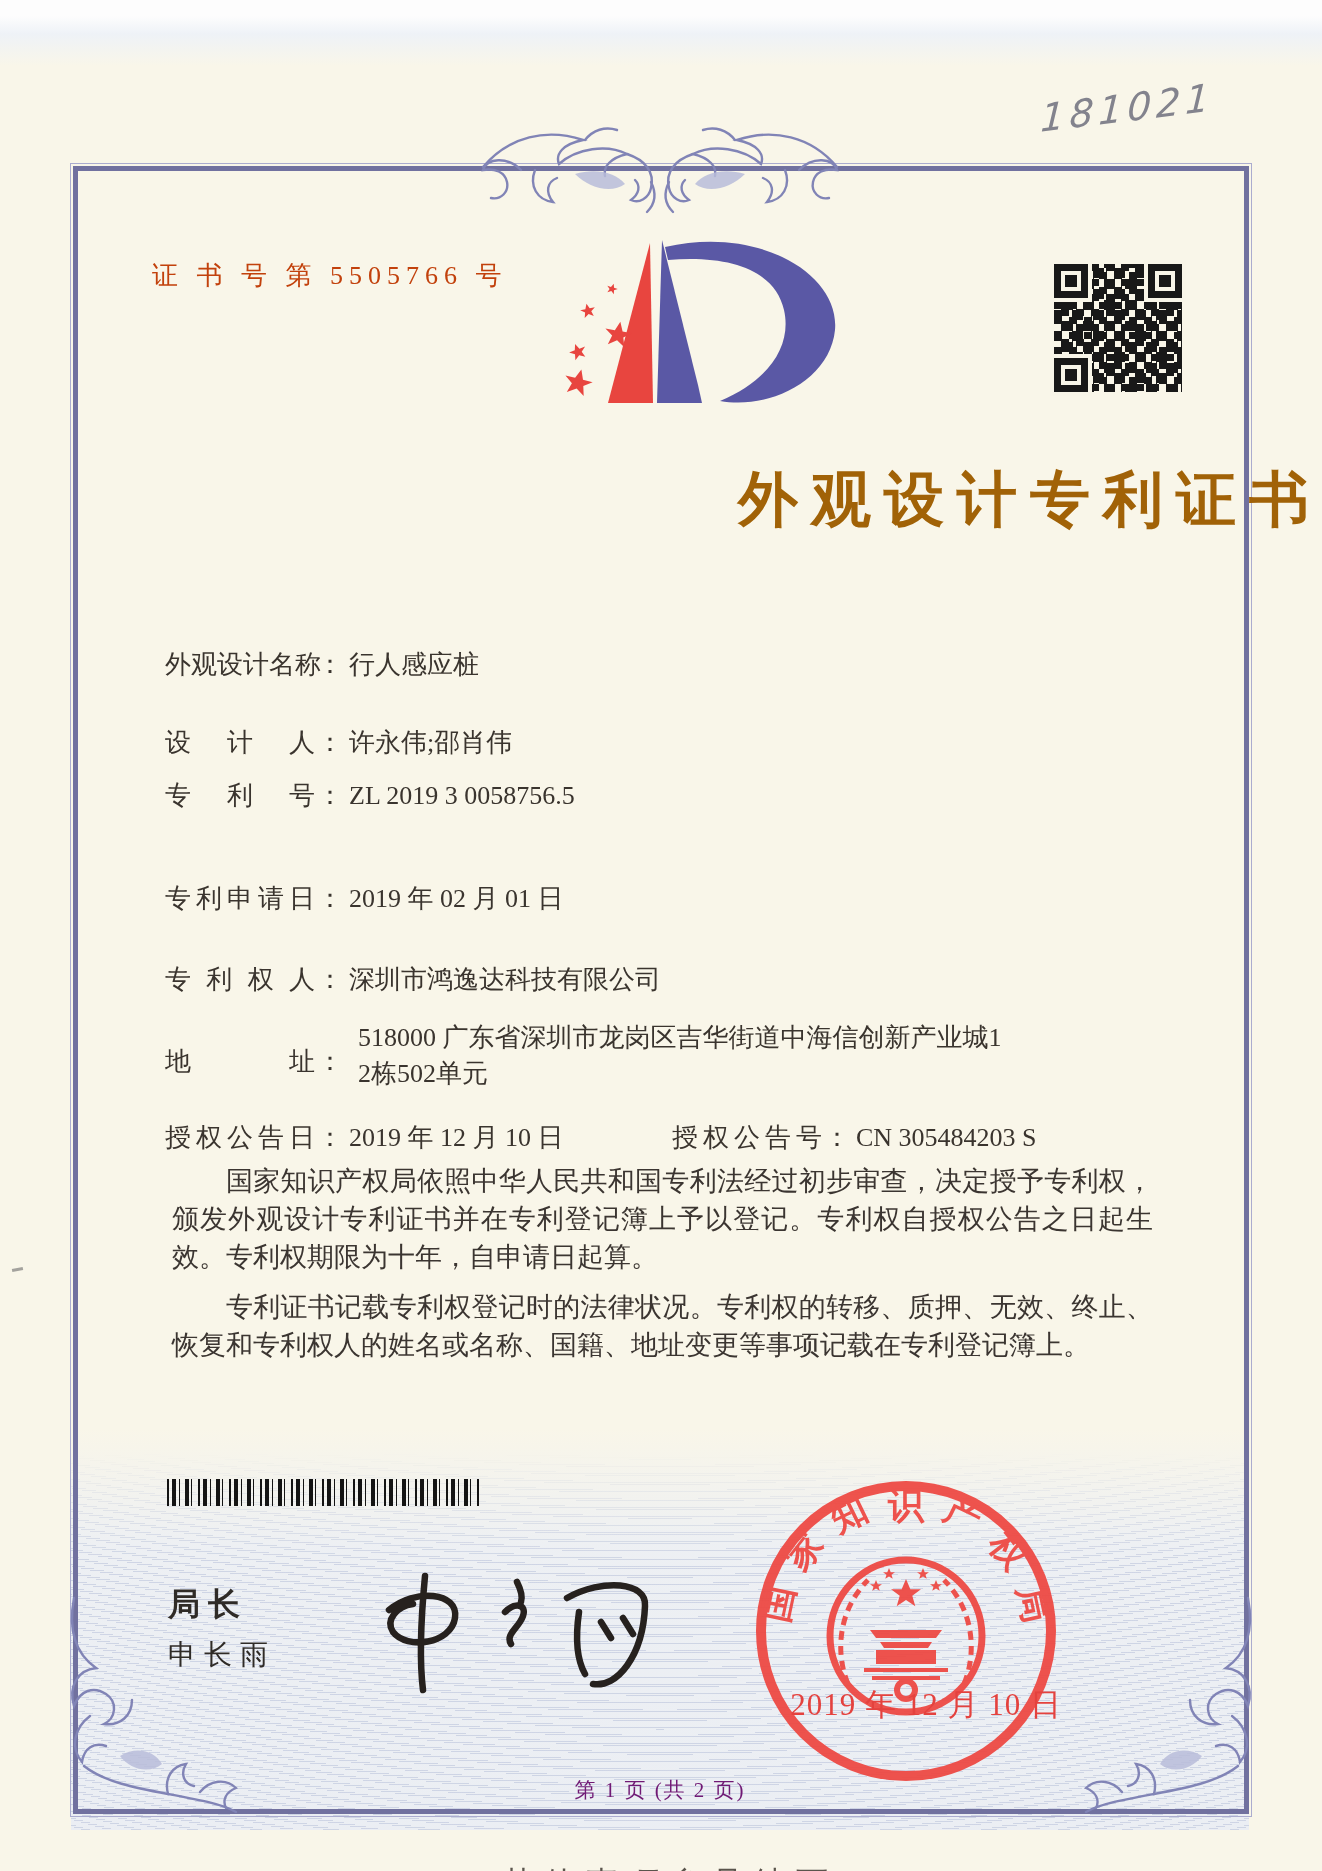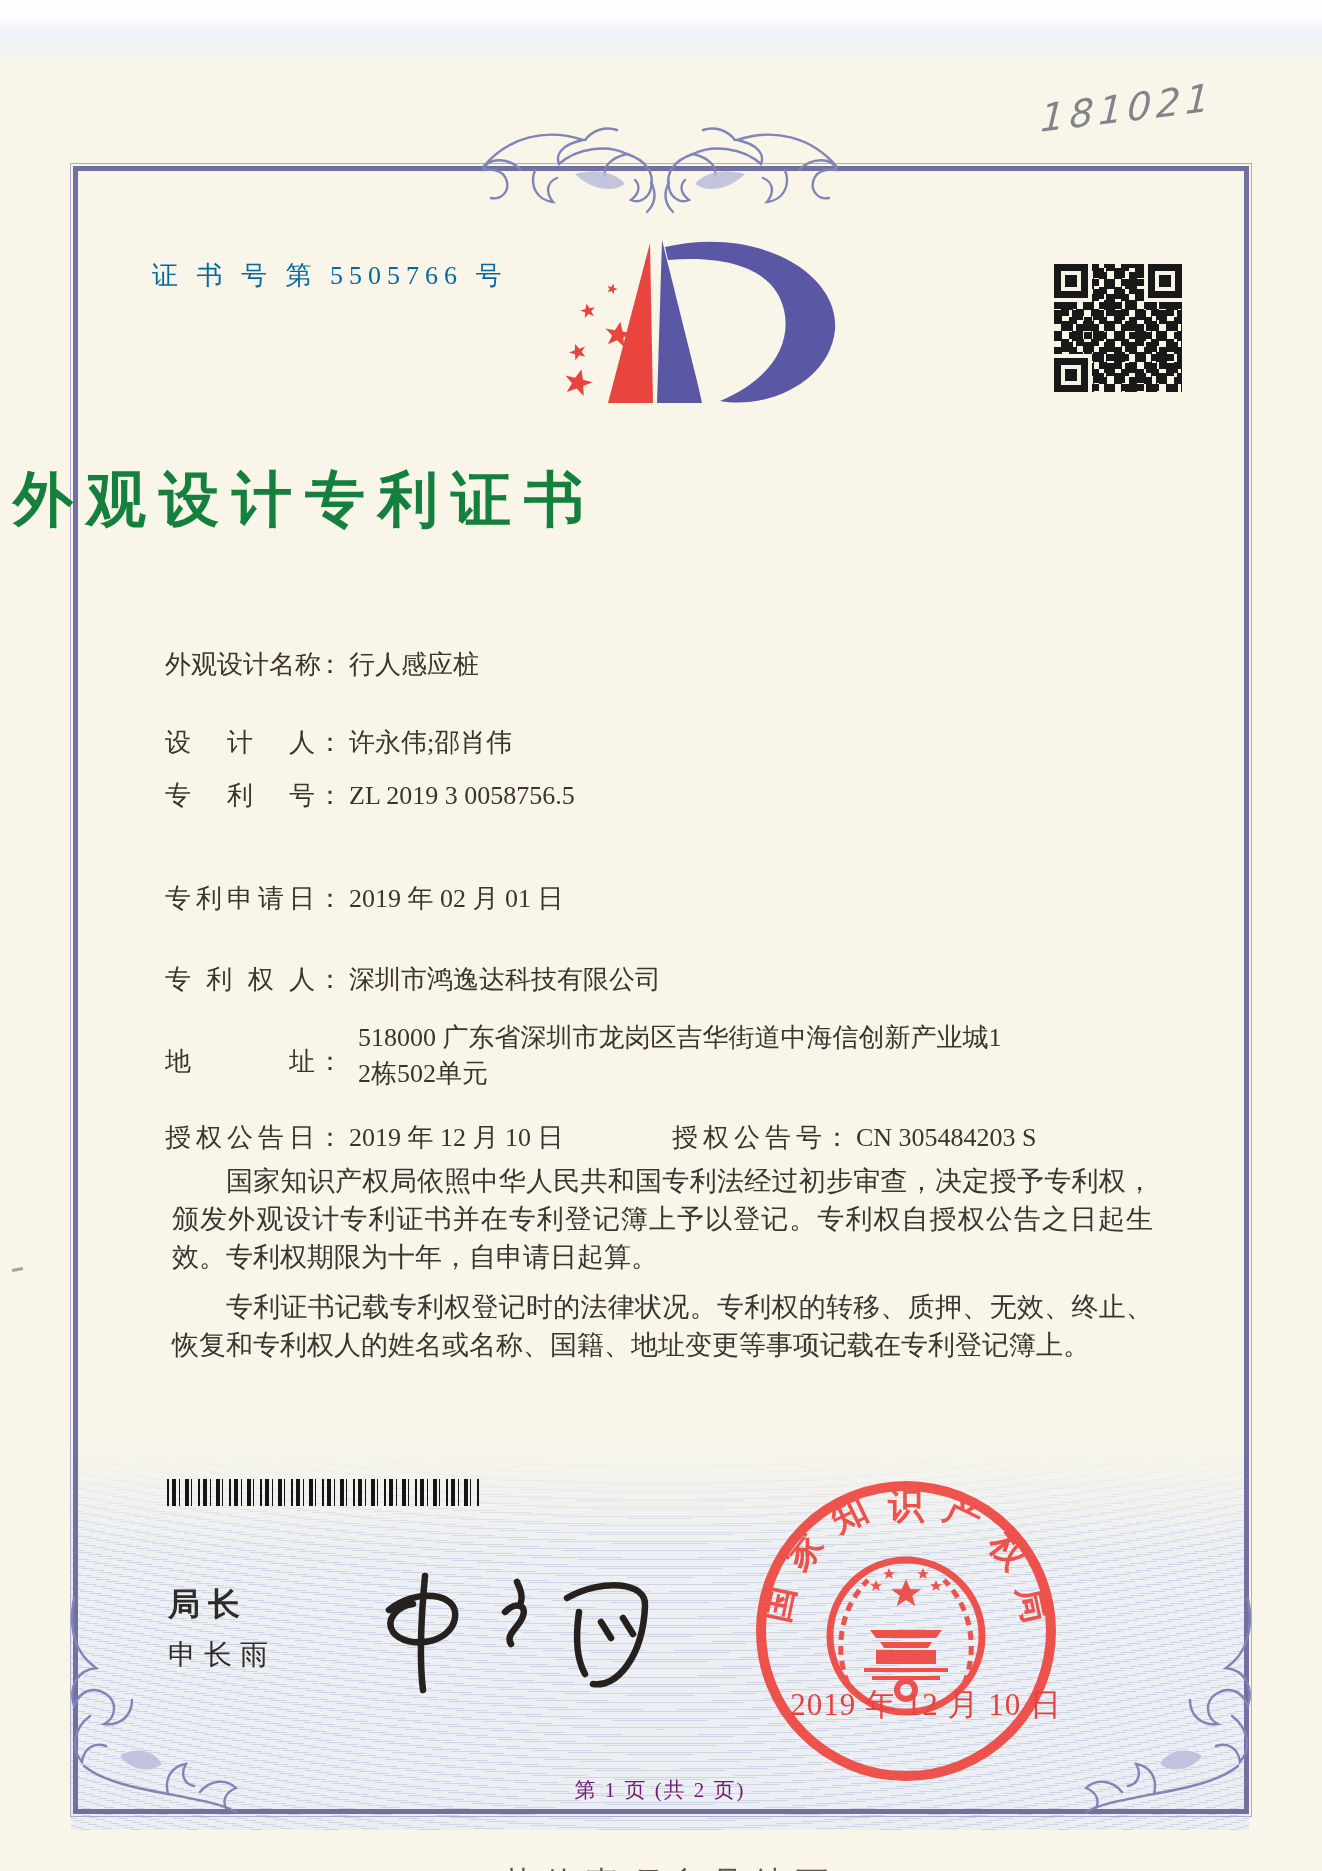--- a/index.html
+++ b/index.html
@@ -14,23 +14,23 @@
   
   .wavetint{position:absolute;left:71px;top:1428px;width:1178px;height:402px;z-index:1;
      background:linear-gradient(180deg,rgba(234,238,246,0) 0,rgba(234,238,246,.8) 120px,rgba(233,237,245,.88) 100%);}
   .waves{position:absolute;left:71px;top:1452px;width:1178px;height:378px;z-index:1;
      background-image:repeating-radial-gradient(140% 90% at 50% 235%,rgba(150,163,200,.34) 0 2px,rgba(150,163,200,0) 2px 11px);
      -webkit-mask-image:linear-gradient(180deg,transparent 0,#000 110px);
      mask-image:linear-gradient(180deg,transparent 0,#000 110px);}
   
   .handnote{position:absolute;left:1040px;top:86px;z-index:2;font-family:"DejaVu Sans",sans-serif;
      font-style:italic;font-size:38px;letter-spacing:5px;color:#83838d;transform:rotate(-7deg) skewX(-10deg);}
-  .certno{position:absolute;left:152px;top:258px;z-index:5;font-size:26px;letter-spacing:6px;color:#0369a1;}
-  .title{position:absolute;left:0;top:460px;width:100%;z-index:5;text-align:left;text-indent:13px;
-     font-size:60px;font-weight:600;letter-spacing:13px;color:#15803d;}
+  .certno{position:absolute;left:152px;top:258px;z-index:5;font-size:26px;letter-spacing:6px;color:#c2410c;}
+  .title{position:absolute;left:0;top:460px;width:100%;z-index:5;text-align:right;text-indent:13px;
+     font-size:60px;font-weight:600;letter-spacing:13px;color:#a16207;}
   .frow{position:absolute;left:165px;z-index:5;font-size:26px;color:#3a342e;white-space:nowrap;}
   .lab{display:inline-block;width:150px;text-align:justify;text-align-last:justify;margin-top:24px;}
   .col{display:inline-block;margin:0 6px 0 2px;}
   .addr{display:inline-block;vertical-align:top;line-height:36px;white-space:normal;width:840px;margin-left:9px;}
   .fr-right{position:absolute;left:507px;top:0;white-space:nowrap;}
   .paras{position:absolute;left:160px;top:1150px;width:1005px;z-index:5;}
   .paras p{margin:12px;text-indent:2em;font-size:27px;line-height:38px;color:#3b3531;text-align:justify;}
   .barcode{position:absolute;left:167px;top:1479px;width:313px;height:27px;z-index:2;
      background-image:repeating-linear-gradient(90deg,#141414 0 2px,transparent 2px 5px,#141414 5px 9px,transparent 9px 12px,#141414 12px 13px,transparent 13px 18px,#141414 18px 22px,transparent 22px 24px,#141414 24px 25px,transparent 25px 31px);}
   .officer-title{position:absolute;left:168px;top:1583px;z-index:5;font-size:32px;letter-spacing:8px;color:#2f2b27;font-weight:bold;}

